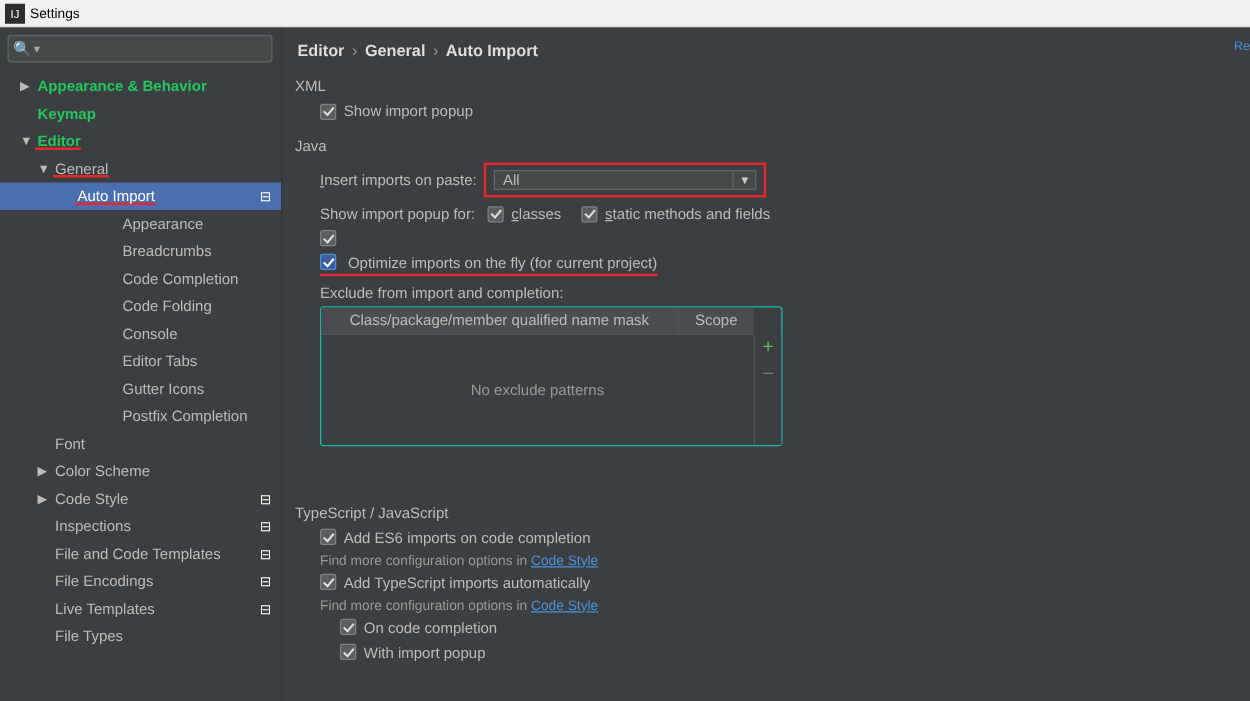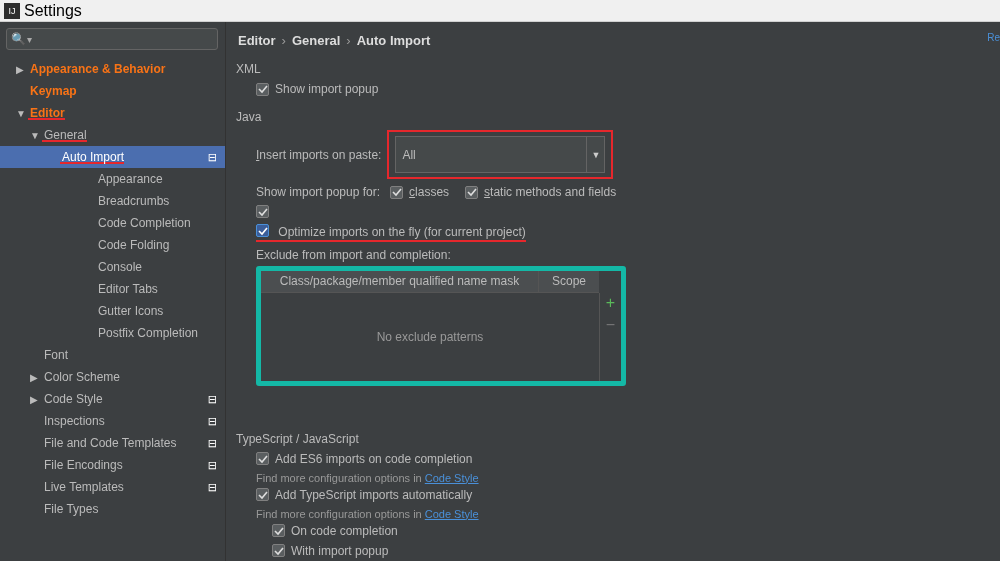--- a/index.html
+++ b/index.html
@@ -1,30 +1,30 @@
 <!DOCTYPE html>
 <html><head>
   <meta charset="utf-8">
   <style>
     * { box-sizing: border-box; margin: 0; padding: 0; }
     body { font-family: "Segoe UI", Arial, sans-serif; font-size: 12px; background: #3c3f41; color: #bbbbbb; width: 1000px; height: 561px; overflow: hidden; }
     .title-bar { background: #f0f0f0; color: #000; height: 22px; display: flex; align-items: center; padding: 10px 4px; gap: 4px; border-bottom: 1px solid #d0d0d0; }
     .title-bar .app-icon { width: 16px; height: 16px; background: #2d2d2d; display: inline-flex; align-items: center; justify-content: center; color: #fff; font-size: 9px; }
-    .title-bar .title { font-size: 16px; }
+    .title-bar .title { font-size: 11px; }
     .main { display: flex; height: calc(561px - 22px); }
     .sidebar { width: 226px; background: #3c3f41; border-right: 1px solid #323232; display: flex; flex-direction: column; }
     .search-wrap { padding: 6px 6px; }
     .search-box { width: 212px; height: 22px; background: #45494a; border: 1px solid #646464; border-radius: 3px; display: flex; align-items: center; padding: 0 4px; }
     .search-box .mag { color: #aaa; font-size: 12px; }
     .search-box .caret { color: #aaa; font-size: 10px; margin-left: 1px; }
     .tree { flex: 1; overflow: hidden; padding-top: 2px; }
     .tree-item { display: flex; align-items: center; height: 22px; color: #bbbbbb; padding-left: 6px; cursor: pointer; position: relative; }
     .tree-item .arrow { width: 12px; display: inline-block; color: #bbbbbb; font-size: 10px; }
     .tree-item .label { padding-left: 2px; }
-    .tree-item.bold .label { font-weight: bold; color: #f97316; }
+    .tree-item.bold .label { font-weight: bold; color: #22c55e; }
     .tree-item.selected { background: #4b6eaf; color: #fff; }
     .tree-item.selected .label { color: #fff; }
     .tree-item .settings-icon { position: absolute; right: 8px; color: #fff; font-size: 11px; }
     .underline-red { box-shadow: inset 0 -2px 0 0 #e6272c; }
     .d1 { padding-left: 16px; }
     .d2 { padding-left: 30px; }
     .d3 { padding-left: 48px; }
     .d4 { padding-left: 84px; }
     .content { flex: 1; background: #3c3f41; display: flex; flex-direction: column; position: relative; }
     .breadcrumb { height: 36px; display: flex; align-items: center; padding: 0 12px; color: #ddd; font-weight: bold; font-size: 13px; }
@@ -32,27 +32,27 @@
     .top-right-link { position: absolute; right: 0; top: 10px; color: #4a90d9; font-size: 10px; }
     .body-area { flex: 1; overflow: hidden; padding: 0 10px 10px 10px; }
     .section-title { color: #bbbbbb; font-size: 12px; margin-top: 4px; margin-bottom: 6px; }
     .row { display: flex; align-items: center; margin-bottom: 6px; }
     .chk { width: 13px; height: 13px; background: #5a5e60; border: 1px solid #808080; border-radius: 2px; display: inline-flex; align-items: center; justify-content: center; margin-right: 6px; }
     .chk svg { width: 10px; height: 10px; }
     .indent1 { margin-left: 20px; }
     .indent2 { margin-left: 36px; }
     .label-text { color: #bbbbbb; }
     .red-box { border: 2px solid #e6272c; padding: 4px 6px; display: inline-flex; align-items: center; }
-    .select-box { width: 210px; height: 37px; background: #45494a; border: 1px solid #646464; display: flex; align-items: center; }
+    .select-box { width: 210px; height: 16px; background: #45494a; border: 1px solid #646464; display: flex; align-items: center; }
     .select-box .txt { flex: 1; padding: 0 6px; color: #bbbbbb; }
     .select-box .dd { width: 18px; height: 100%; border-left: 1px solid #646464; display: flex; align-items: center; justify-content: center; color: #ccc; font-size: 9px; }
     .underscore { text-decoration: underline; }
     .opt-underline { display: inline-block; border-bottom: 2px solid #e6272c; padding-bottom: 1px; }
     .opt-underline .chk { border-color: #4a90d9; background: #3b5e9a; }
-    .exclude-panel { border: 5px solid #14b8a6; border-radius: 3px; margin-left: 20px; width: 370px; }
+    .exclude-panel { border: 1px solid #14b8a6; border-radius: 3px; margin-left: 20px; width: 370px; }
     .exclude-label { color: #bbbbbb; margin-left: 20px; margin-top: 6px; margin-bottom: 4px; }
     .exclude-header { display: flex; background: #4b4e50; border-bottom: 1px solid #555; height: 22px; }
     .exclude-header .col1 { flex: 1; padding: 3px 8px; text-align: center; color: #bbbbbb; border-right: 1px solid #555; }
     .exclude-header .col2 { width: 60px; padding: 3px 4px; text-align: center; color: #bbbbbb; }
     .exclude-side { width: 22px; background: #3c3f41; border-left: 1px solid #555; display: flex; flex-direction: column; align-items: center; padding-top: 2px; gap: 6px; }
     .exclude-side .plus { color: #5ab95a; font-size: 16px; line-height: 1; cursor: pointer; }
     .exclude-side .minus { color: #777; font-size: 16px; line-height: 1; }
     .exclude-body-wrap { display: flex; }
     .exclude-body { height: 88px; flex: 1; display: flex; align-items: center; justify-content: center; color: #999; }
     .link { color: #4a90d9; text-decoration: underline; cursor: pointer; }

